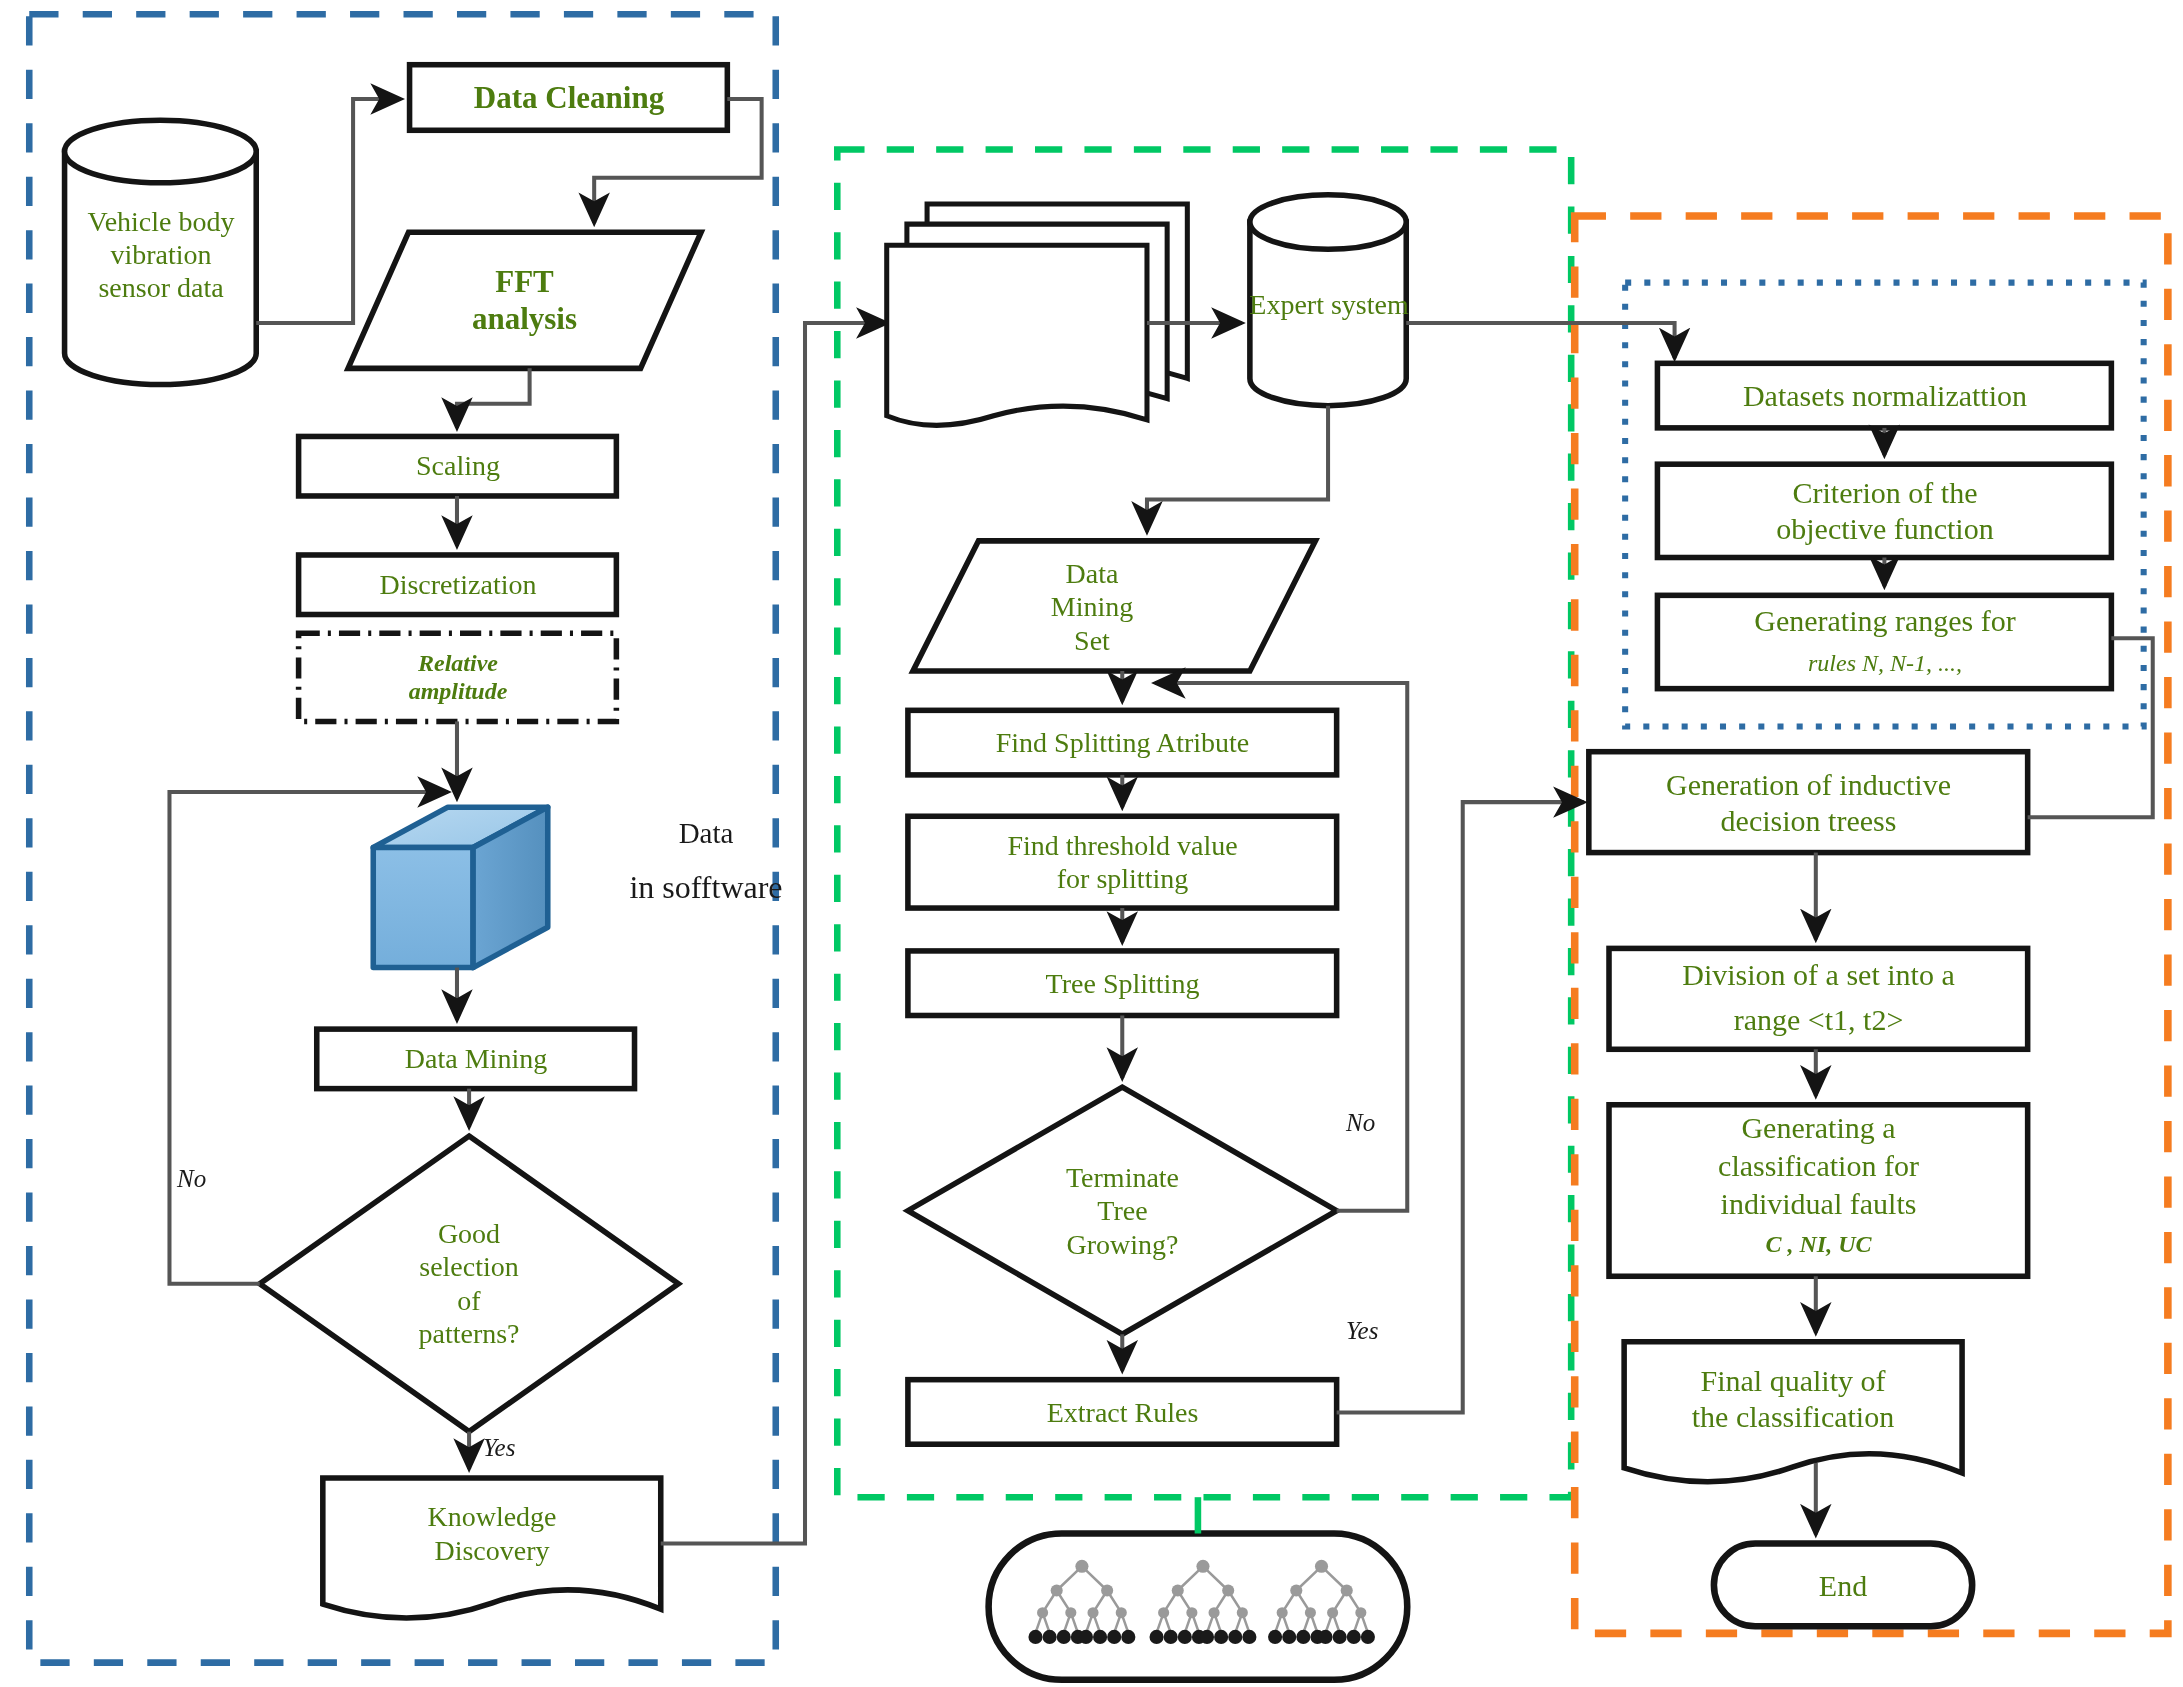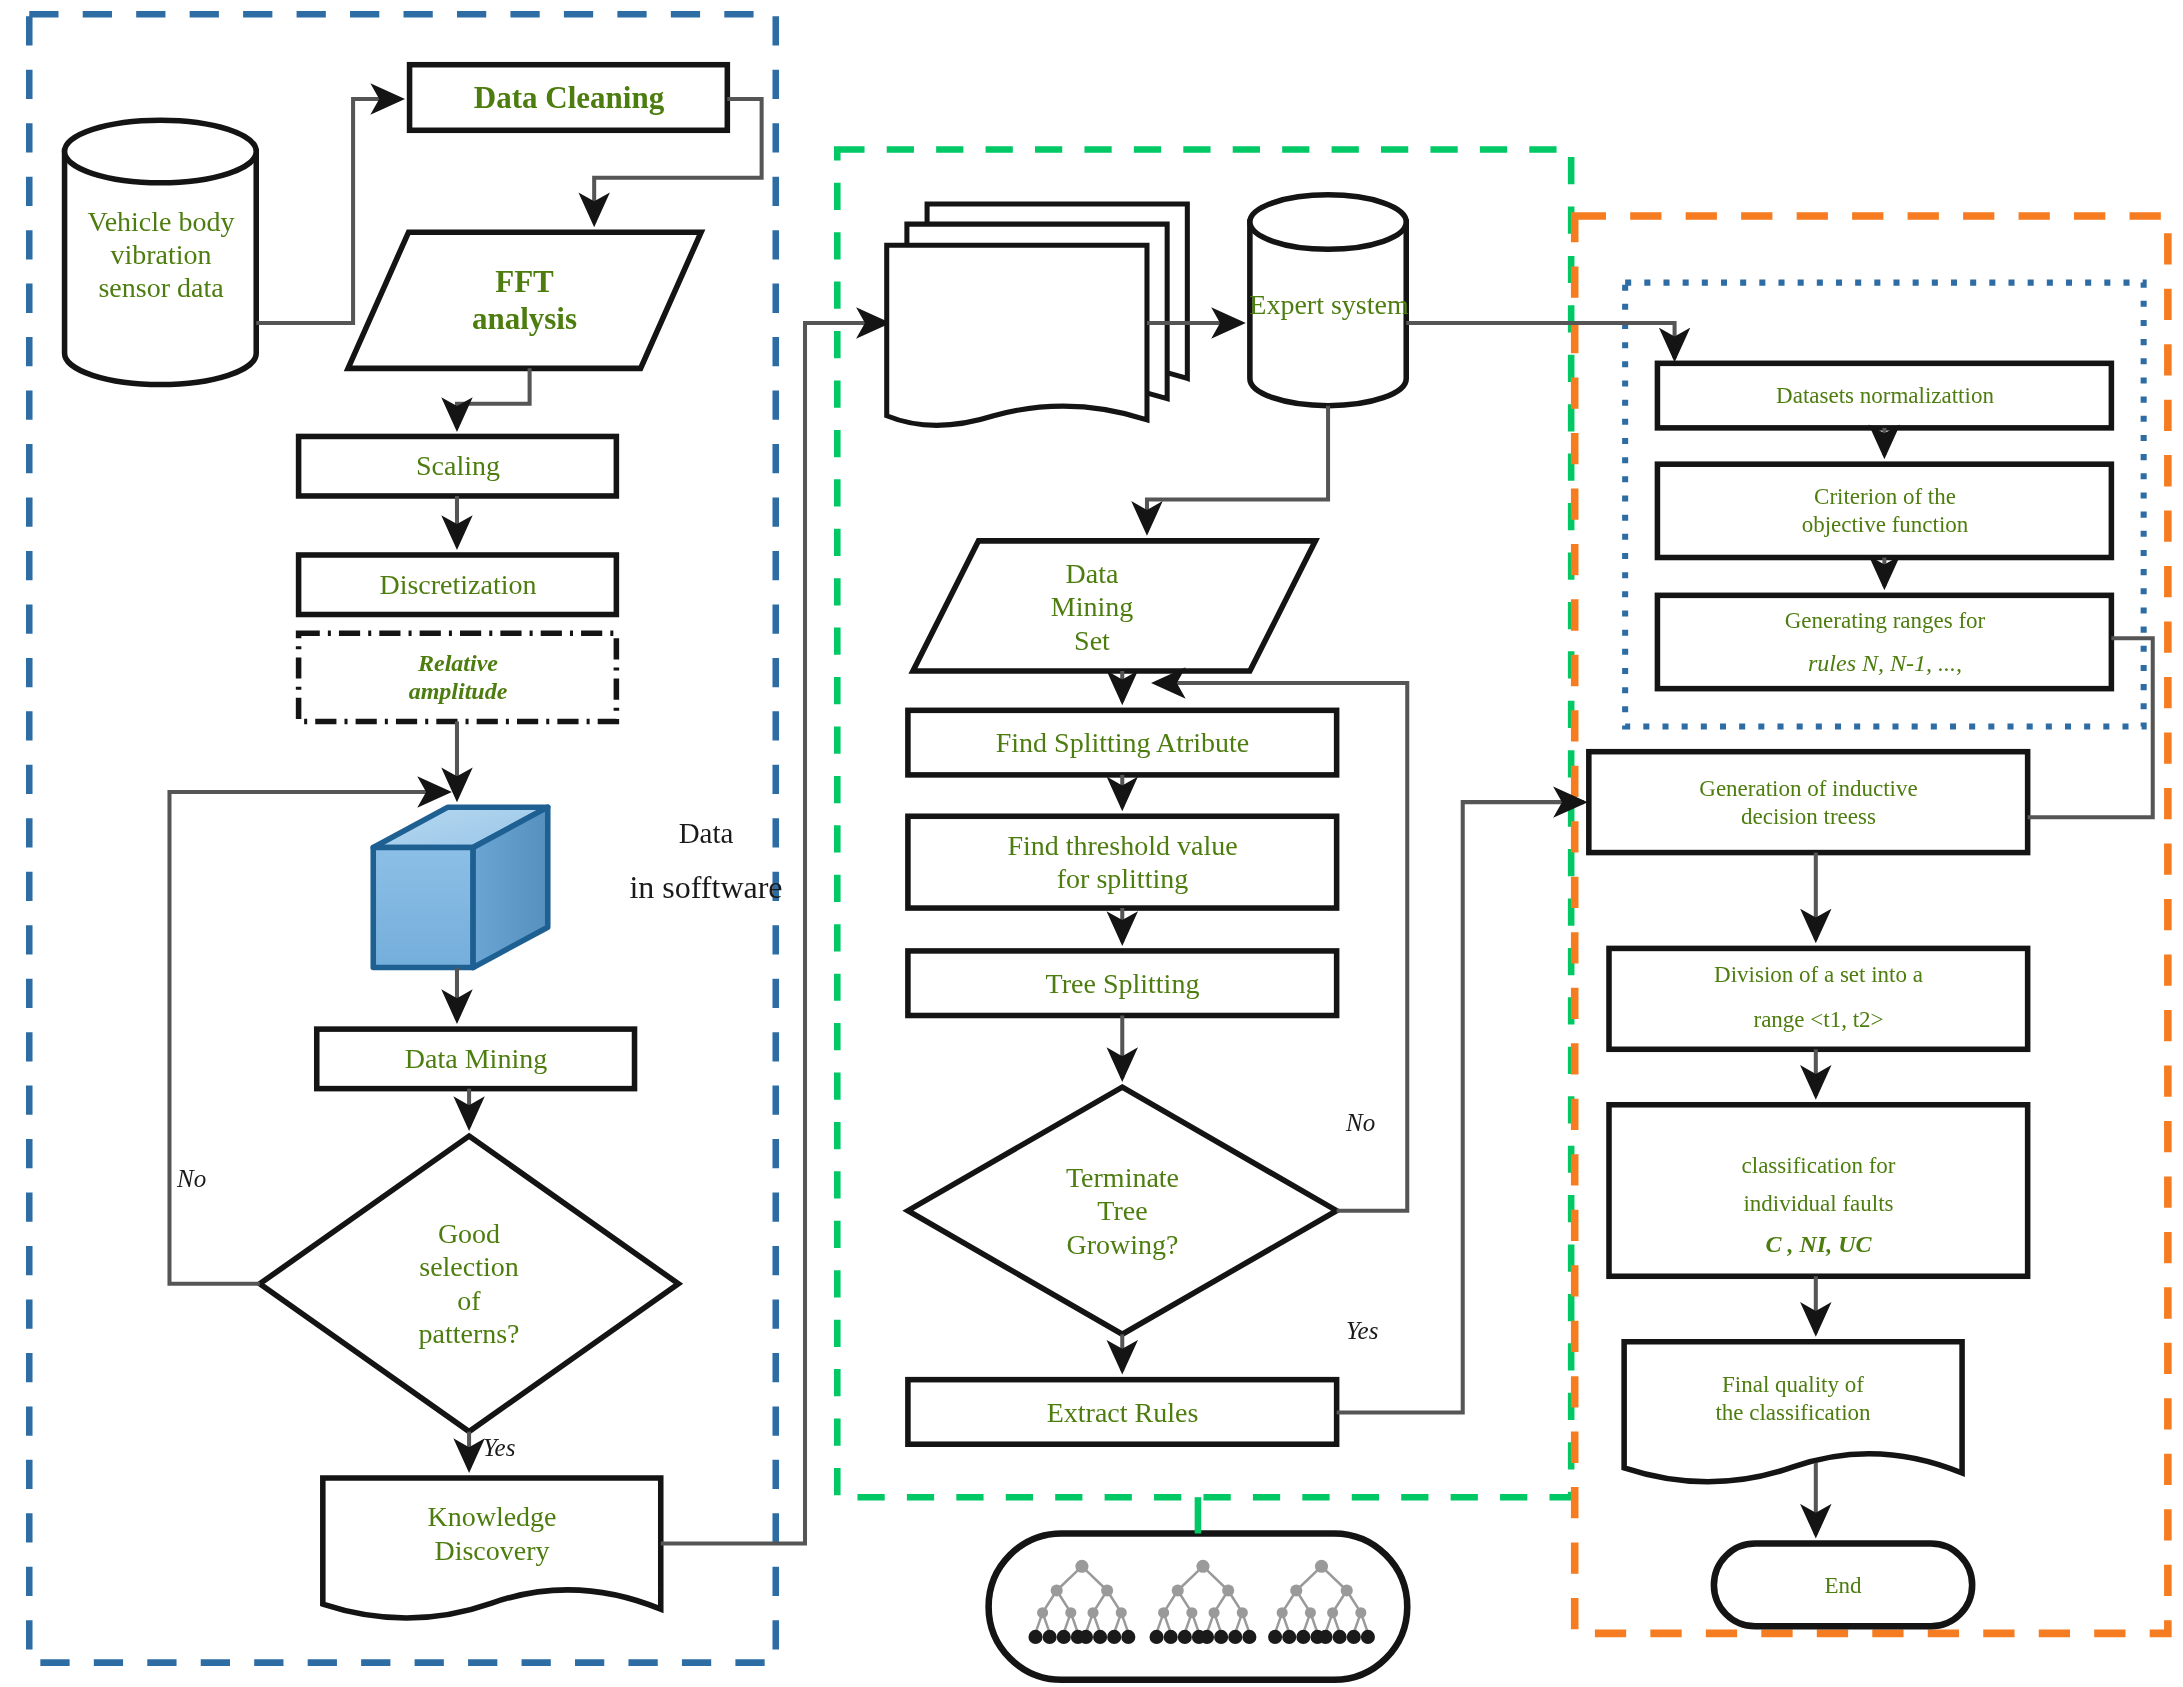--- a/index.html
+++ b/index.html
@@ -28,21 +28,21 @@
     align-items: center;
     justify-content: center;
     text-align: center;
     color: #4d7c0f;
     line-height: 1.18;
     pointer-events: none;
     white-space: pre-line;
   }
   .lbl-xl   { font-size: 31px; font-weight: bold; }
   .lbl-lg   { font-size: 28px; }
-  .lbl-md   { font-size: 23px; }
+  .lbl-md   { font-size: 30px; }
   .lbl-ital { font-style: italic; font-weight: bold; font-size: 24px; }
   .edge-lbl {
     position: absolute;
     font-style: italic;
     font-size: 25px;
     color: #1a1a1a;
     pointer-events: none;
   }
   .annot {
     position: absolute;
@@ -339,20 +339,21 @@
 
   <div class="node-label lbl-md" style="left:1658px; top:599px; width:454px; height:43px;">Generating ranges for</div>
   <div class="node-label lbl-ital" style="left:1658px; top:642px; width:454px; height:43px; font-weight:normal;">rules N, N-1, ...,</div>
 
   <div class="node-label lbl-md" style="left:1589px; top:752px; width:439px; height:101px;">Generation of inductive
 decision treess</div>
 
   <div class="node-label lbl-md" style="left:1609px; top:953px; width:419px; height:44px;">Division of a set into a</div>
   <div class="node-label lbl-md" style="left:1609px; top:998px; width:419px; height:44px;">range &lt;t1, t2&gt;</div>
 
+  <div class="node-label lbl-md" style="left:1609px; top:1108px; width:419px; height:40px;">Generating a</div>
   <div class="node-label lbl-md" style="left:1609px; top:1146px; width:419px; height:40px;">classification for</div>
   <div class="node-label lbl-md" style="left:1609px; top:1184px; width:419px; height:40px;">individual faults</div>
   <div class="node-label lbl-ital" style="left:1609px; top:1224px; width:419px; height:40px;">C , NI, UC</div>
 
   <div class="node-label lbl-md" style="left:1624px; top:1348px; width:338px; height:101px;">Final quality of
 the classification</div>
 
   <div class="node-label lbl-md" style="left:1714px; top:1544px; width:258px; height:83px;">End</div>
 
 </div>

